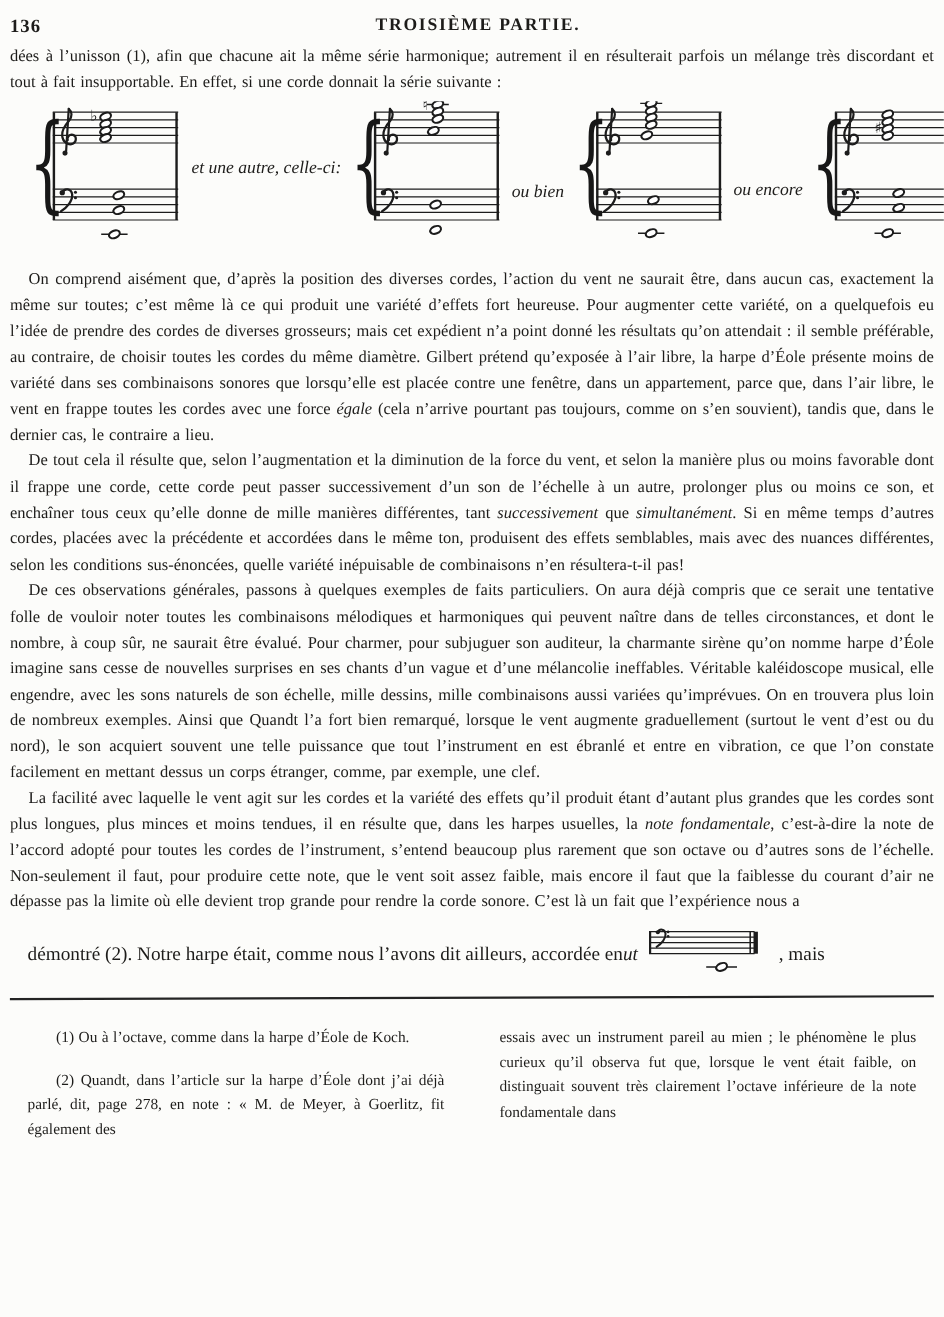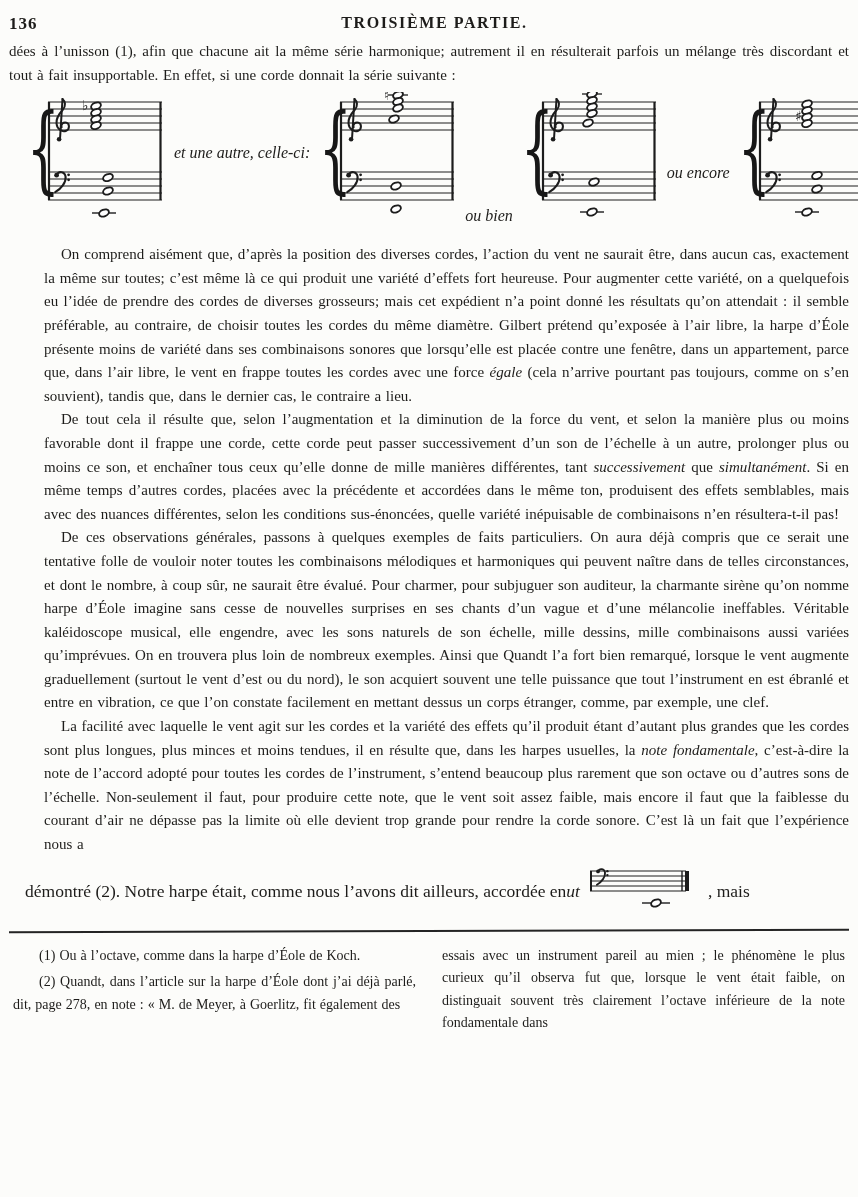--- a/index.html
+++ b/index.html
@@ -6,38 +6,38 @@
   body{
     width:858px;height:1197px;overflow:hidden;position:relative;
     background:#fcfcfa;color:#1d1c1a;
     font-family:"Liberation Serif","DejaVu Serif",serif;
   }
   .page{padding:12px 9px 0 9px;}
   .header{position:relative;height:28px;}
   .pagenum{position:absolute;left:0;top:2px;font-weight:700;font-size:17px;letter-spacing:1px;}
   .title{position:absolute;left:11px;right:0;top:2px;text-align:center;font-weight:700;font-size:16px;letter-spacing:1.6px;}
   p.body{margin:0;font-size:15px;line-height:23.6px;text-align:justify;word-spacing:.06em;}
-  p.body.indent{text-indent:17px;margin-left:35px;}
+  p.body.indent{text-indent:17px;}
   
   .music-row{display:flex;align-items:flex-start;margin:5px 0 7px 14px;height:144px;}
   .sys{display:flex;align-items:flex-start;}
   .brace{display:inline-block;width:15px;font-family:"DejaVu Serif",serif;font-size:96px;line-height:108px;
          transform:scaleX(.55);transform-origin:center;margin:2px -4px 0 0;color:#171717;}
   .brace::before{content:"{";}
   .cap{font-size:16px;white-space:nowrap;font-style:italic;}
   .cap1{margin:52px 5px 0 6px;}
-  .cap2{margin:115px 4px 0 5px;}
+  .cap2{margin:74px 4px 0 5px;}
   .cap3{margin:72px 4px 0 5px;}
   
   .music-line{display:flex;align-items:center;margin:8px 16px 2px;font-size:17.5px;}
   .music-line svg{margin:0 10px 0 6px;}
   .sep{border:none;border-top:2px solid #242424;margin:12px 0 9px;width:100%;transform:rotate(-.18deg);}
   .footnotes{display:flex;gap:18px;}
   .fcol{flex:1;font-size:14px;line-height:22.5px;text-align:justify;word-spacing:.04em;}
-  .fcol p{margin:4px;}
+  .fcol p{margin:16px;}
   .fcol p.note-indent{text-indent:26px;}
   svg .ink{stroke:#1c1c1c;}
   i{font-style:italic;}
 </style>
 </head>
 <body>
 
 <div class="page">
 
   <div class="header">

